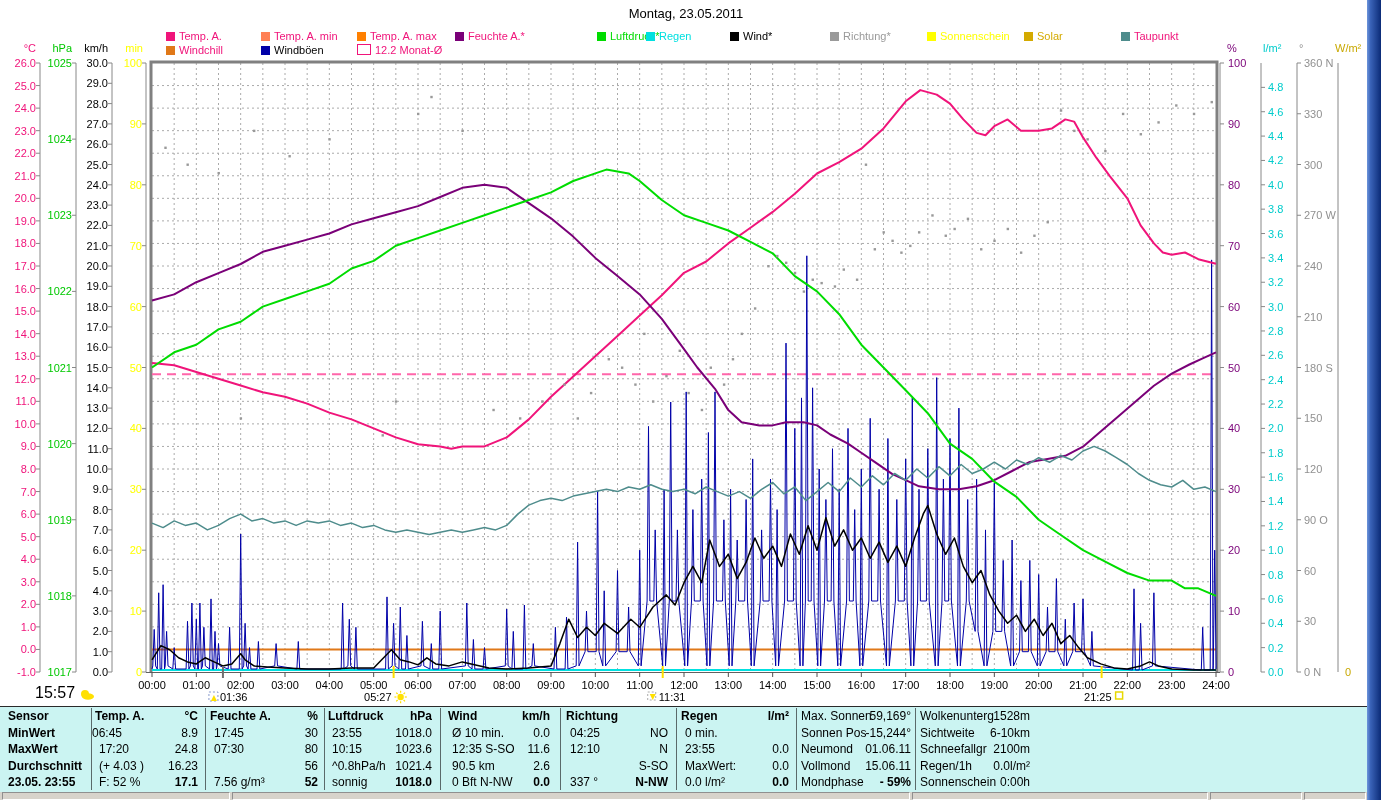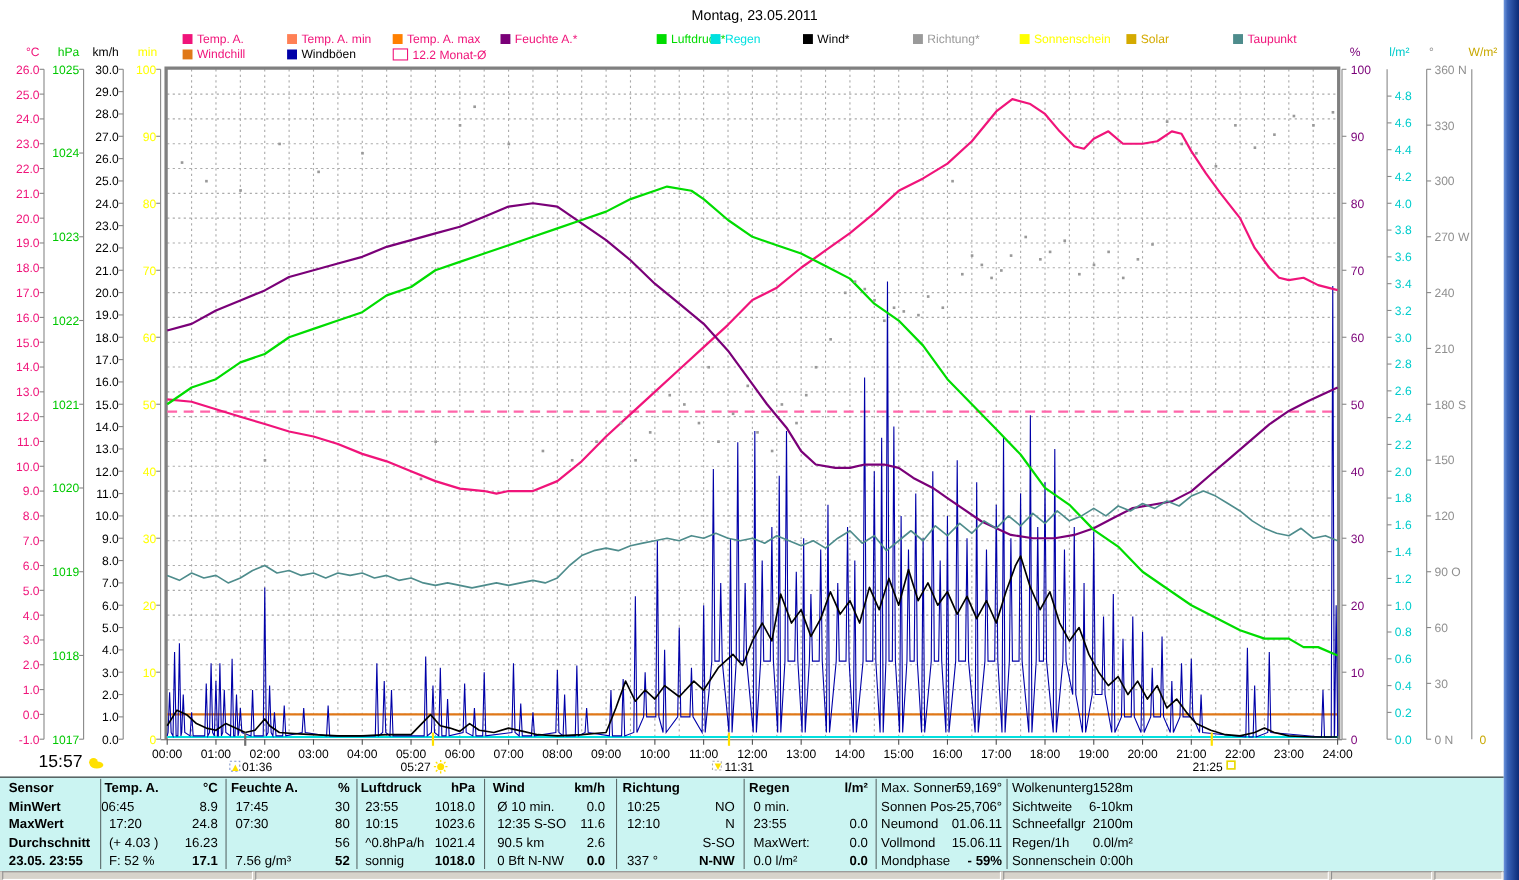--- a/index.html
+++ b/index.html
@@ -615,42 +615,42 @@
       <div class="tcell" style="top: 2px; left: 480px; width: 70px; text-align: right; font-weight: bold;">km/h</div>
       <div class="tcell" style="top: 18.6px; left: 452px;">Ø 10 min.</div>
       <div class="tcell" style="top: 18.6px; left: 460px; width: 90px; text-align: right;">0.0</div>
       <div class="tcell" style="top: 35.2px; left: 452px;">12:35    S-SO</div>
       <div class="tcell" style="top: 35.2px; left: 460px; width: 90px; text-align: right;">11.6</div>
       <div class="tcell" style="top: 51.8px; left: 452px;">90.5 km</div>
       <div class="tcell" style="top: 51.8px; left: 460px; width: 90px; text-align: right;">2.6</div>
       <div class="tcell" style="top: 68.4px; left: 452px;">0 Bft N-NW</div>
       <div class="tcell" style="top: 68.4px; left: 460px; width: 90px; text-align: right; font-weight: bold;">0.0</div>
       <div class="tcell" style="top: 2px; left: 566px; font-weight: bold;">Richtung</div>
-      <div class="tcell" style="top: 18.6px; left: 570px;">10:25</div>
+      <div class="tcell" style="top: 18.6px; left: 570px;">04:25</div>
       <div class="tcell" style="top: 18.6px; left: 578px; width: 90px; text-align: right;">NO</div>
       <div class="tcell" style="top: 35.2px; left: 570px;">12:10</div>
       <div class="tcell" style="top: 35.2px; left: 578px; width: 90px; text-align: right;">N</div>
       <div class="tcell" style="top: 51.8px; left: 570px;"></div>
       <div class="tcell" style="top: 51.8px; left: 578px; width: 90px; text-align: right;">S-SO</div>
       <div class="tcell" style="top: 68.4px; left: 570px;">337 °</div>
       <div class="tcell" style="top: 68.4px; left: 578px; width: 90px; text-align: right; font-weight: bold;">N-NW</div>
       <div class="tcell" style="top: 2px; left: 681px; font-weight: bold;">Regen</div>
       <div class="tcell" style="top: 2px; left: 719px; width: 70px; text-align: right; font-weight: bold;">l/m²</div>
       <div class="tcell" style="top: 18.6px; left: 685px;">0 min.</div>
       <div class="tcell" style="top: 18.6px; left: 699px; width: 90px; text-align: right;"></div>
       <div class="tcell" style="top: 35.2px; left: 685px;">23:55</div>
       <div class="tcell" style="top: 35.2px; left: 699px; width: 90px; text-align: right;">0.0</div>
       <div class="tcell" style="top: 51.8px; left: 685px;">MaxWert:</div>
       <div class="tcell" style="top: 51.8px; left: 699px; width: 90px; text-align: right;">0.0</div>
       <div class="tcell" style="top: 68.4px; left: 685px;">0.0 l/m²</div>
       <div class="tcell" style="top: 68.4px; left: 699px; width: 90px; text-align: right; font-weight: bold;">0.0</div>
       <div class="tcell" style="top: 2px; left: 801px;">Max. Sonnen</div>
       <div class="tcell" style="top: 2px; left: 841px; width: 70px; text-align: right;">59,169°</div>
       <div class="tcell" style="top: 18.6px; left: 801px;">Sonnen Pos</div>
-      <div class="tcell" style="top: 18.6px; left: 841px; width: 70px; text-align: right;">-25,706°</div>
+      <div class="tcell" style="top: 18.6px; left: 841px; width: 70px; text-align: right;">-15,244°</div>
       <div class="tcell" style="top: 35.2px; left: 801px;">Neumond</div>
       <div class="tcell" style="top: 35.2px; left: 841px; width: 70px; text-align: right;">01.06.11</div>
       <div class="tcell" style="top: 51.8px; left: 801px;">Vollmond</div>
       <div class="tcell" style="top: 51.8px; left: 841px; width: 70px; text-align: right;">15.06.11</div>
       <div class="tcell" style="top: 68.4px; left: 801px;">Mondphase</div>
       <div class="tcell" style="top: 68.4px; left: 841px; width: 70px; text-align: right; font-weight: bold;">- 59%</div>
       <div class="tcell" style="top: 2px; left: 920px;">Wolkenunterg</div>
       <div class="tcell" style="top: 2px; left: 958px; width: 72px; text-align: right;">1528m</div>
       <div class="tcell" style="top: 18.6px; left: 920px;">Sichtweite</div>
       <div class="tcell" style="top: 18.6px; left: 958px; width: 72px; text-align: right;">6-10km</div>

